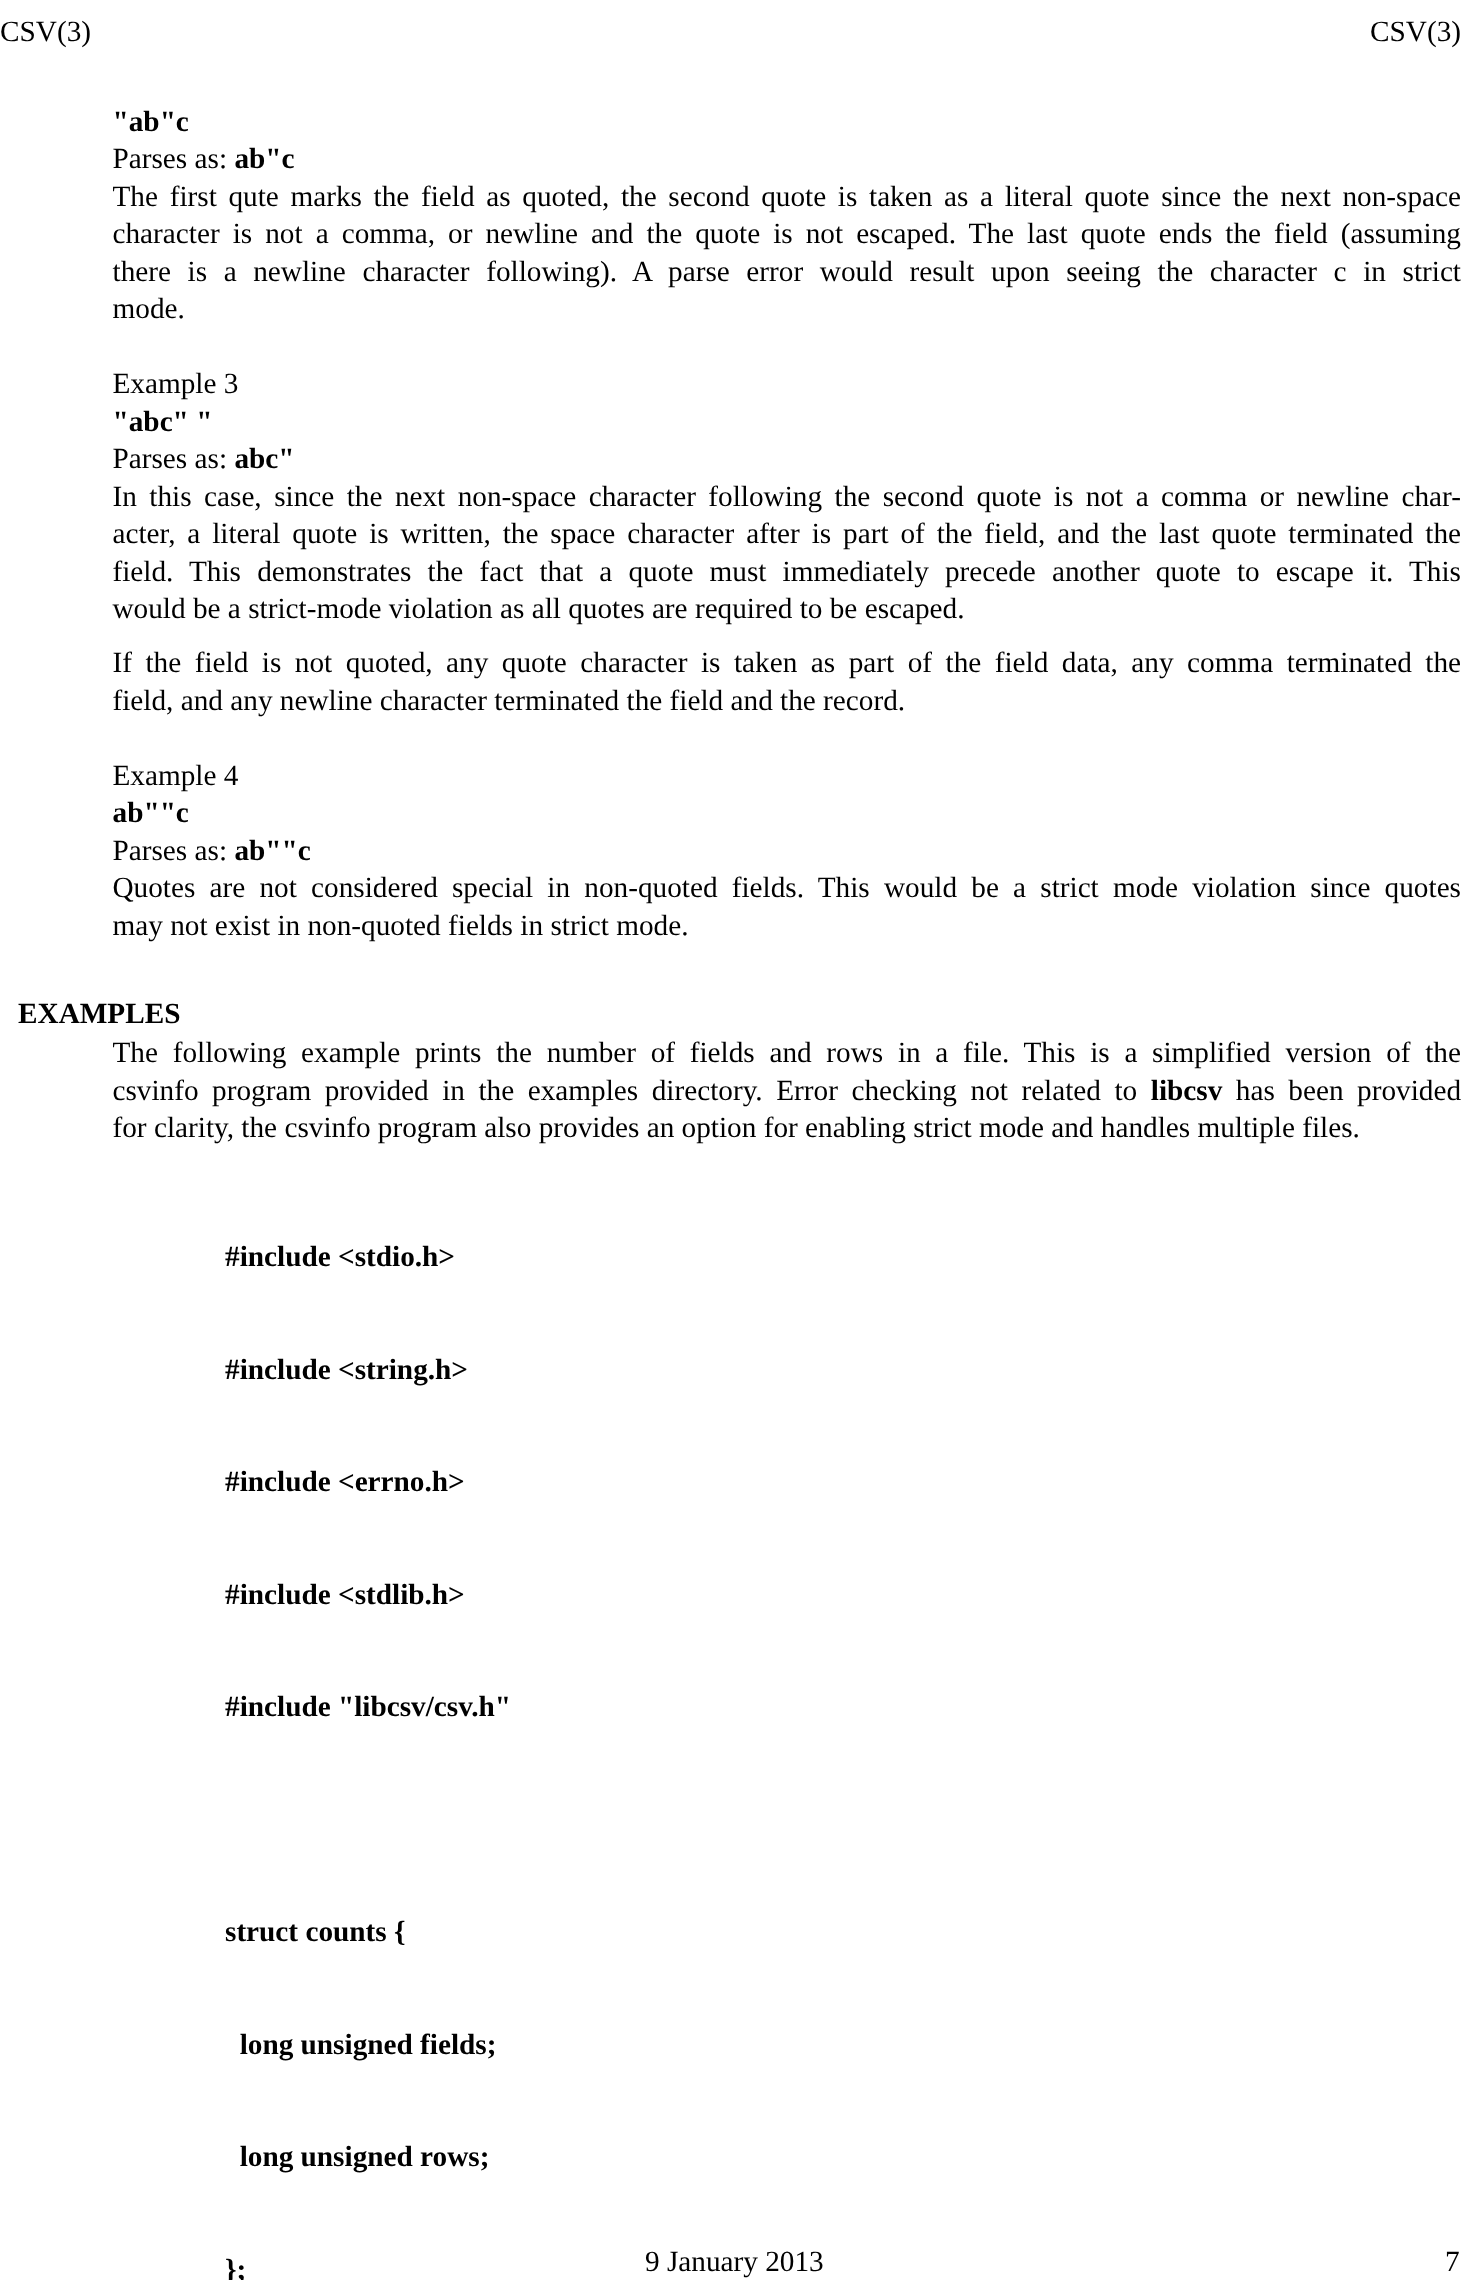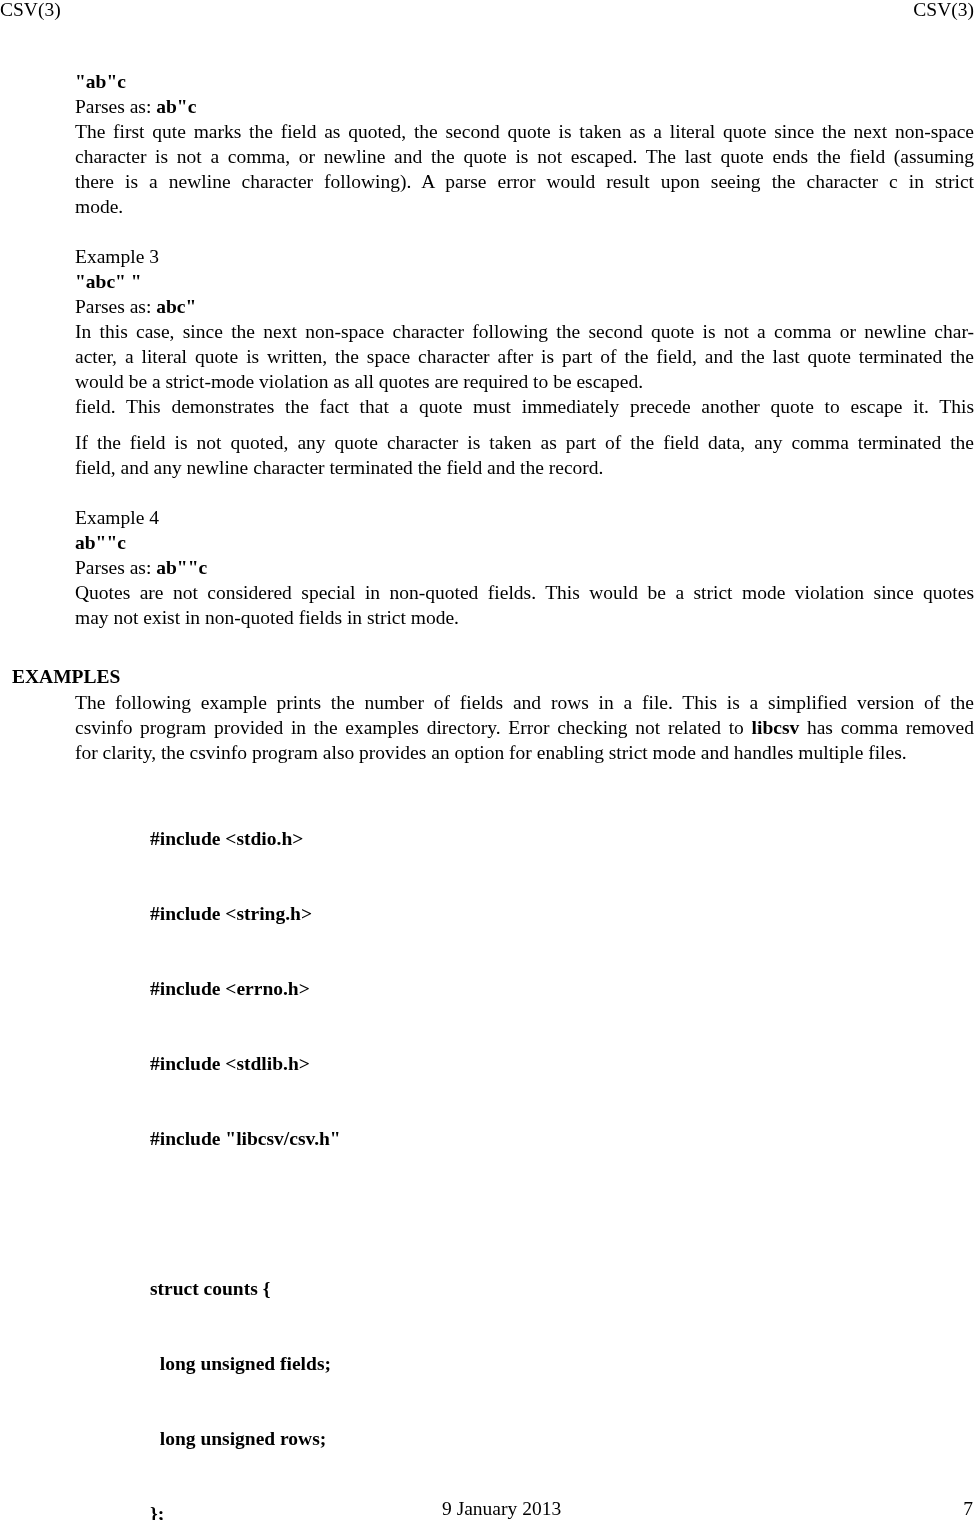--- a/index.html
+++ b/index.html
@@ -11,21 +11,21 @@
       width: 974px;
       height: 1520px;
       position: relative;
       overflow: hidden;
       font-family: "Liberation Serif", "DejaVu Serif", serif;
       font-size: 19.5px;
       color: #000000;
     }
     .hdr {
       position: absolute;
-      top: 0;
+      top: 12px;
       font-size: 19.5px;
       line-height: 20px;
     }
     .hdr-left { left: 0; }
     .hdr-right { right: 0; }
     .line {
       position: absolute;
       left: 75px;
       white-space: nowrap;
       line-height: 25px;
@@ -58,21 +58,21 @@
       position: absolute;
       left: 150px;
       top: 776px;
       line-height: 25px;
       white-space: pre;
     }
     .code .cl { display: block; height: 25px; font-weight: bold; }
     .footer-date {
       position: absolute;
       top: 1496px;
-      left: 442px;
+      left: 430px;
       line-height: 25px;
     }
     .footer-page {
       position: absolute;
       top: 1496px;
       right: 1px;
       line-height: 25px;
     }
   </style>
 </head>
@@ -93,42 +93,42 @@
 </div>
 
 <div class="line" style="top:244px;">Example 3</div>
 <div class="line b" style="top:269px;">"abc" "</div>
 <div class="line" style="top:294px;">
   <span>Parses as: </span><span class="b">abc"</span>
 </div>
 <div class="para" style="top:319px;">
   <span class="row">In this case, since the next non-space character following the second quote is not a comma or newline char-</span>
   <span class="row">acter, a literal quote is written, the space character after is part of the field, and the last quote terminated the</span>
+  <span class="row">field.  This demonstrates the fact that a quote must immediately precede another quote to escape it.  This</span>
   <span class="row last">would be a strict-mode violation as all quotes are required to be escaped.</span>
-  <span class="row">field.  This demonstrates the fact that a quote must immediately precede another quote to escape it.  This</span>
 </div>
 <div class="para" style="top:430px;">
   <span class="row">If the field is not quoted, any quote character is taken as part of the field data, any comma terminated the</span>
   <span class="row last">field, and any newline character terminated the field and the record.</span>
 </div>
 
 <div class="line" style="top:505px;">Example 4</div>
 <div class="line b" style="top:530px;">ab""c</div>
 <div class="line" style="top:555px;">
   <span>Parses as: </span><span class="b">ab""c</span>
 </div>
 <div class="para" style="top:580px;">
   <span class="row">Quotes are not considered special in non-quoted fields.  This would be a strict mode violation since quotes</span>
   <span class="row last">may not exist in non-quoted fields in strict mode.</span>
 </div>
 
 <div class="section">EXAMPLES</div>
 <div class="para" style="top:690px;">
   <span class="row">The following example prints the number of fields and rows in a file.  This is a simplified version of the</span>
-  <span class="row"><span>csvinfo program provided in the examples directory.  Error checking not related to </span><span class="b">libcsv</span><span> has comma removed</span></span>
+  <span class="row"><span>csvinfo program provided in the examples directory.  Error checking not related to </span><span class="b">libcsv</span><span> has been provided</span></span>
   <span class="row last">for clarity, the csvinfo program also provides an option for enabling strict mode and handles multiple files.</span>
 </div>
 
 <div class="code">
   <span class="cl">#include &lt;stdio.h&gt;</span>
   <span class="cl">#include &lt;string.h&gt;</span>
   <span class="cl">#include &lt;errno.h&gt;</span>
   <span class="cl">#include &lt;stdlib.h&gt;</span>
   <span class="cl">#include "libcsv/csv.h"</span>
   <span class="cl"></span>

